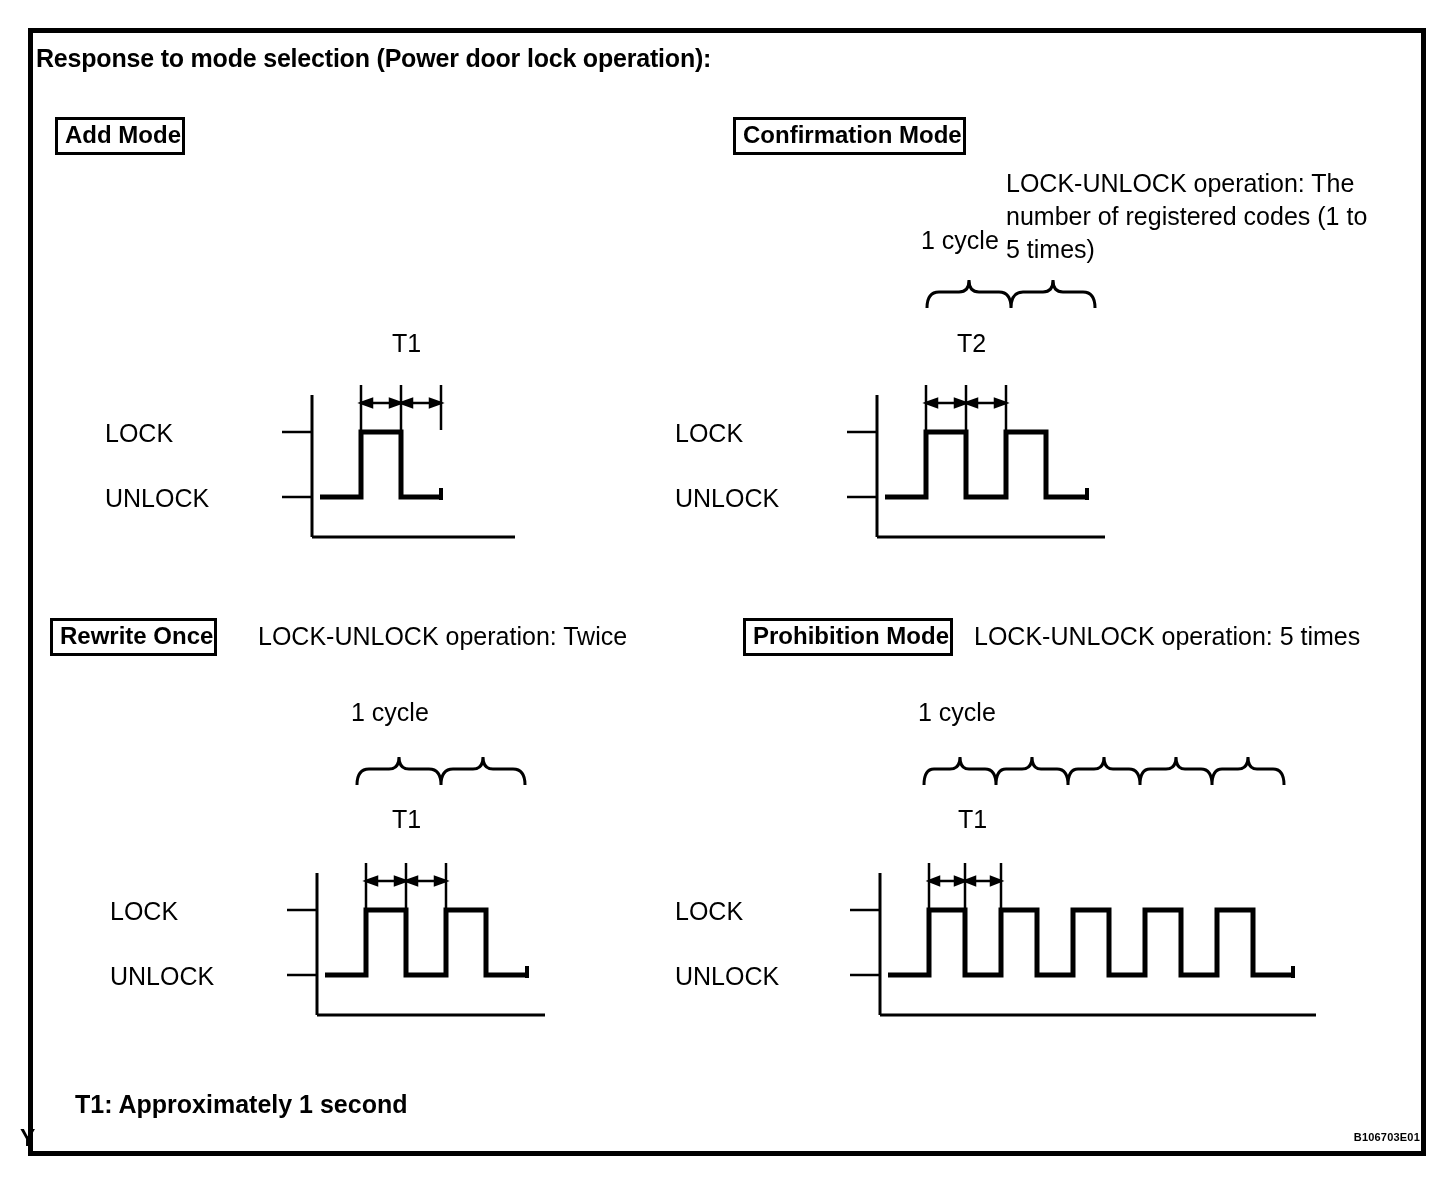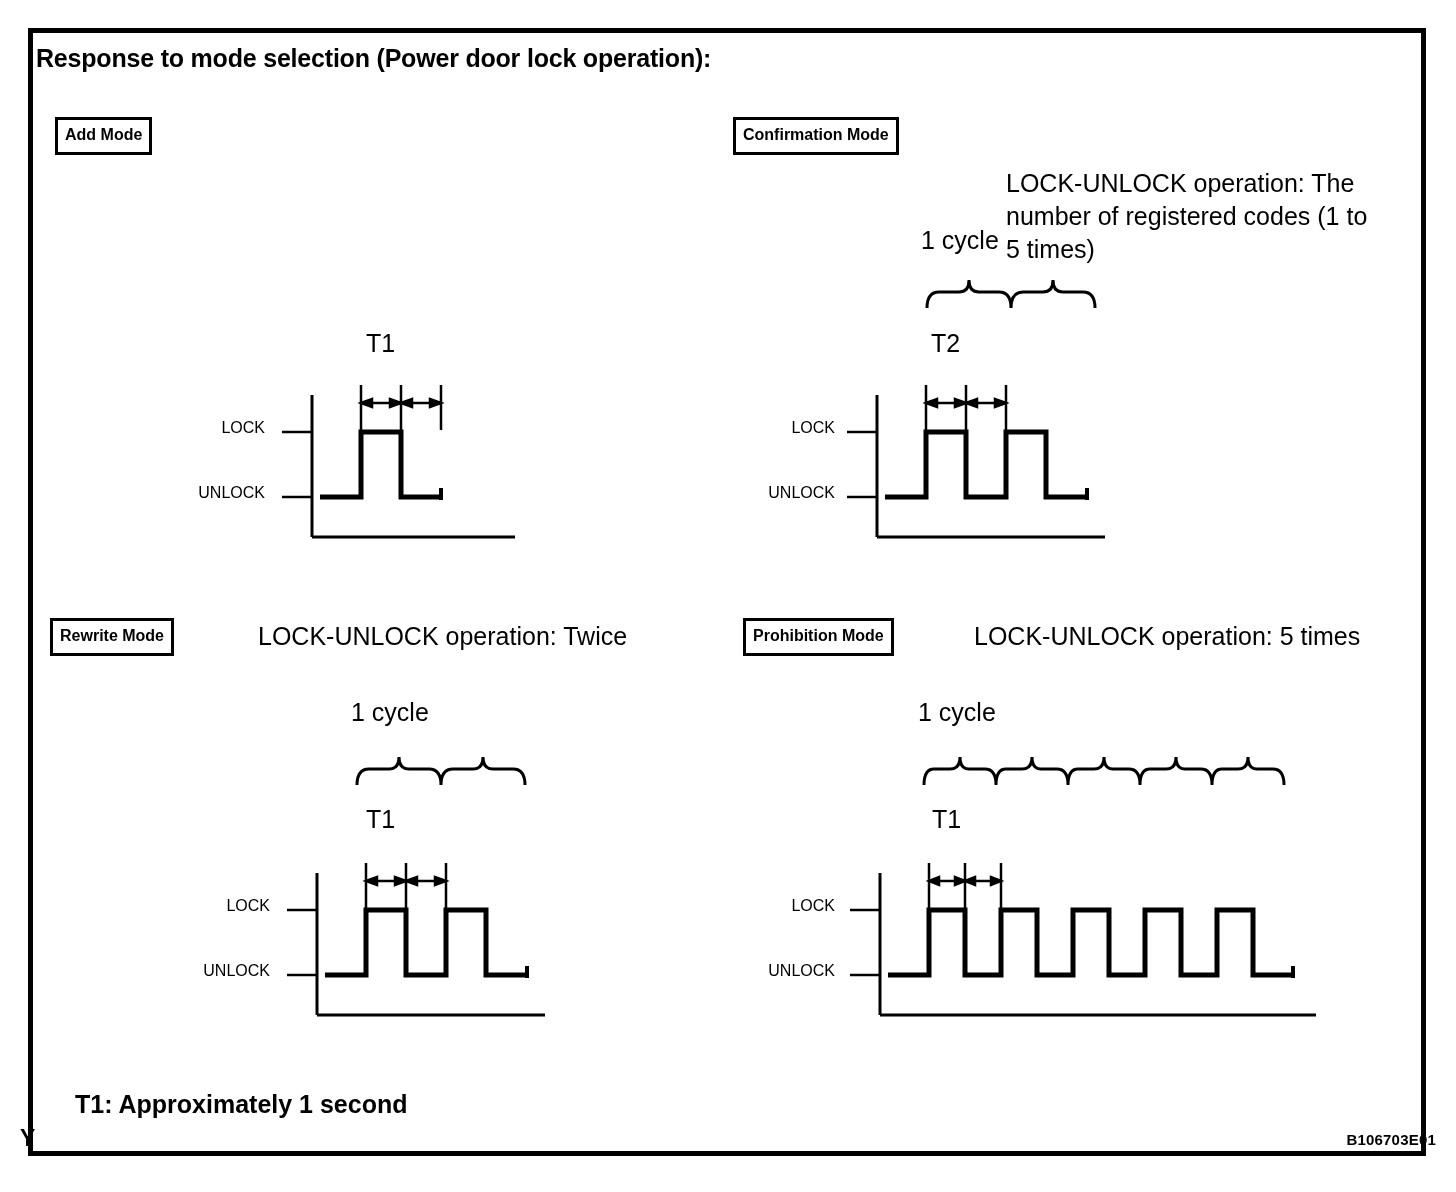--- a/index.html
+++ b/index.html
@@ -36,69 +36,69 @@
     top: 44px;
     font-size: 25px;
     font-weight: bold;
     letter-spacing: -0.2px;
     white-space: nowrap;
   }
   .mode-box {
     position: absolute;
     border: 3px solid #000;
     box-sizing: border-box;
-    font-size: 16px;
+    font-size: 24px;
     font-weight: bold;
     display: flex;
     align-items: center;
     justify-content: center;
-    padding: 2px 7px 4px 7px;
+    padding: 2px 1px 4px 7px;
     white-space: nowrap;
     line-height: 1;
   }
   .mode-desc {
     position: absolute;
     font-size: 25px;
     line-height: 33px;
     white-space: pre-line;
   }
   .cycle-label {
     position: absolute;
     font-size: 25px;
     white-space: nowrap;
   }
   .t-label {
     position: absolute;
     font-size: 25px;
     white-space: nowrap;
+    margin-left: 26px;
   }
   .axis-label {
     position: absolute;
-    font-size: 16px;
-    white-space: nowrap;
-    text-align: right;
+    font-size: 25px;
+    white-space: nowrap;
   }
   .footer {
     position: absolute;
     font-size: 25px;
     font-weight: bold;
     white-space: nowrap;
   }
   .corner-mark {
     position: absolute;
     left: 20px;
     top: 1125px;
     font-size: 23px;
     font-weight: bold;
   }
   .doc-code {
     position: absolute;
-    right: 20px;
+    right: 36px;
     top: 1131px;
-    font-size: 15px;
+    font-size: 11px;
     font-weight: bold;
     letter-spacing: 0.2px;
   }
   svg { display: block; }
   .wave-svg { position: absolute; }
 </style>
 </head>
 <body>
 
 <div id="page">
@@ -172,21 +172,21 @@
       <polygon points="131,33 120,29 120,37"></polygon>
       <line x1="131" y1="33" x2="171" y2="33"></line>
       <polygon points="131,33 142,29 142,37"></polygon>
       <polygon points="171,33 160,29 160,37"></polygon>
     </g>
 
     <polyline points="50,127 91,127 91,62 131,62 131,127 171,127 171,62 211,62 211,127 252,127" fill="none" stroke="#000" stroke-width="5"></polyline>
     <line x1="252" y1="118" x2="252" y2="130" stroke="#000" stroke-width="4"></line>
   </svg>
 
-  <div class="mode-box" style="left:50px; top:618px; height:38px;">Rewrite Mode</div>
+  <div class="mode-box" style="left:50px; top:618px; height:38px;">Rewrite Once</div>
   <div class="mode-desc" style="left:258px; top:620px; width:460px;">LOCK-UNLOCK operation: Twice</div>
 
   <div class="cycle-label" style="left:351px; top:698px;">1 cycle</div>
 
   <div class="t-label" style="left:366px; top:805px;">T1</div>
 
   <div class="axis-label" style="left:110px; top:897px; width:160px;">LOCK</div>
   <div class="axis-label" style="left:110px; top:962px; width:160px;">UNLOCK</div>
 
   <svg class="wave-svg" style="left:355px; top:755px;" width="180" height="36" viewBox="0 0 180 36">

